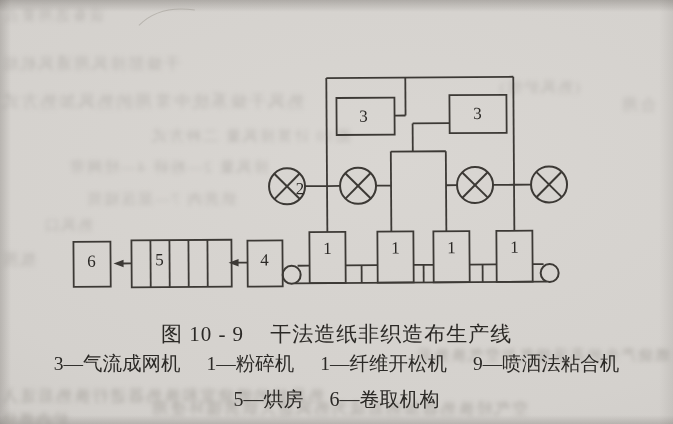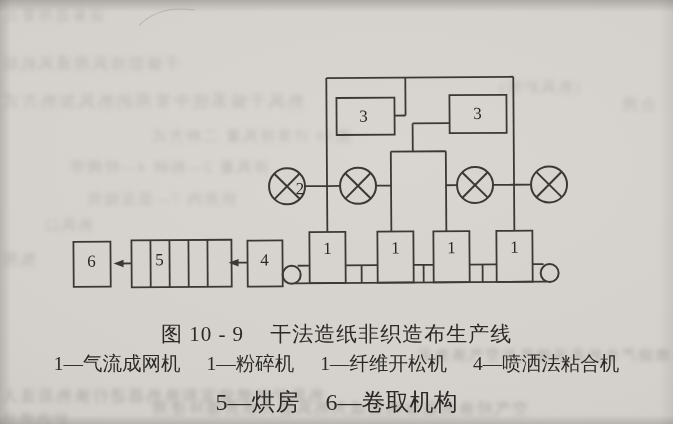--- a/index.html
+++ b/index.html
@@ -39,21 +39,21 @@
   .fan{stroke:#3c3935;stroke-width:2;fill:none;}
   .ah{fill:#3c3935;stroke:none;}
   .num{
     font-family:"Liberation Serif","DejaVu Serif",serif;
     font-size:17px;fill:#2b2926;
     text-anchor:middle;dominant-baseline:middle;
   }
   .captions{position:absolute;left:0;right:0;text-align:center;}
   .fig-caption{top:320px;font-size:21px;letter-spacing:1px;}
   .legend-row1{top:350px;font-size:19.5px;}
-  .legend-row2{top:386px;font-size:24px;}
+  .legend-row2{top:386px;font-size:20px;}
   .fig-caption .title{margin-left:26px;}
   .legend-item{display:inline-block;margin:0 13px;white-space:nowrap;}
 </style>
 </head>
 <body>
 
 <div class="page">
 
   <span class="bleed" style="left:2px;top:6px;font-size:15px;">设备选用要点</span>
   <span class="bleed" style="left:0;top:54px;font-size:16px;">干燥部排风用通风机组</span>
@@ -178,19 +178,19 @@
       <rect class="bx" x="73" y="240" width="37" height="45"></rect>
       <text class="num" x="91" y="261">6</text>
     </g>
   </svg>
 
   <div class="captions fig-caption">
     <span>图 10 - 9</span><span class="title">干法造纸非织造布生产线</span>
   </div>
 
   <div class="captions legend-row1">
-    <span class="legend-item">1—气流成网机</span><span class="legend-item">1—粉碎机</span><span class="legend-item">1—纤维开松机</span><span class="legend-item">4—喷洒法粘合机</span>
+    <span class="legend-item">3—气流成网机</span><span class="legend-item">1—粉碎机</span><span class="legend-item">1—纤维开松机</span><span class="legend-item">9—喷洒法粘合机</span>
   </div>
   <div class="captions legend-row2">
     <span class="legend-item">5—烘房</span><span class="legend-item">6—卷取机构</span>
   </div>
 
 </div>
 
 </body></html>

